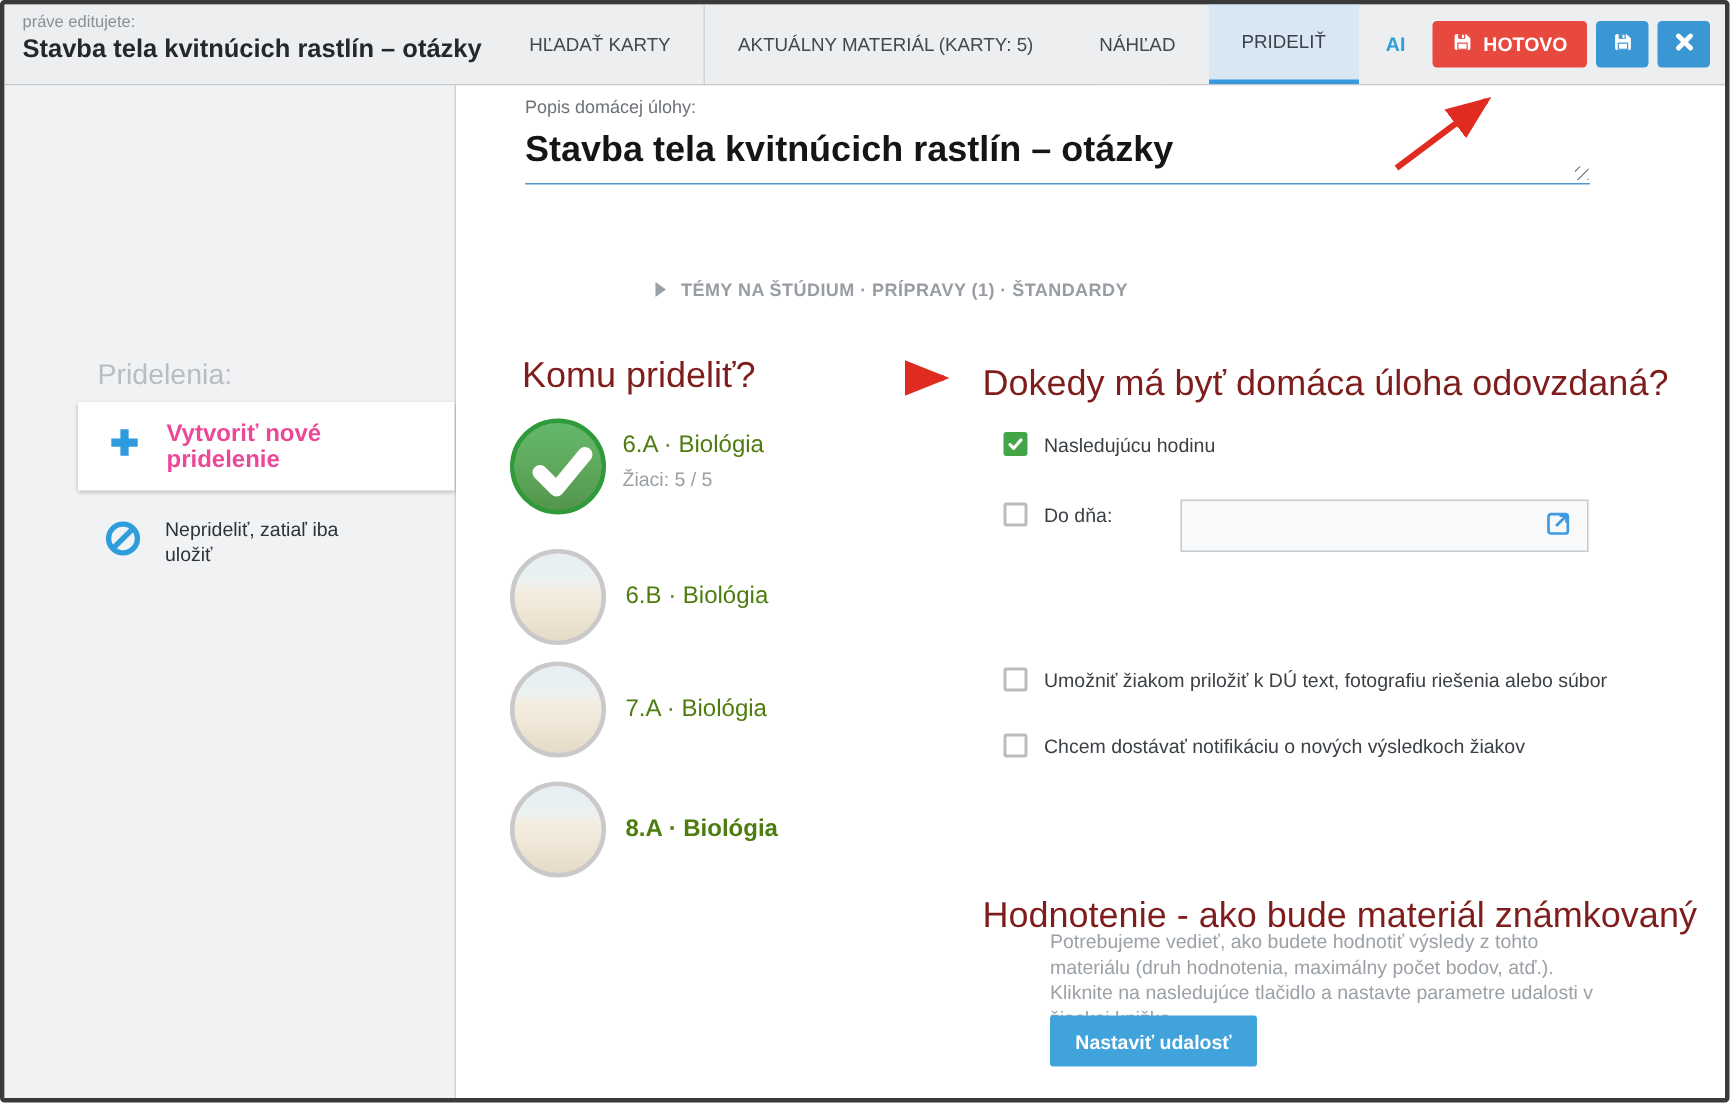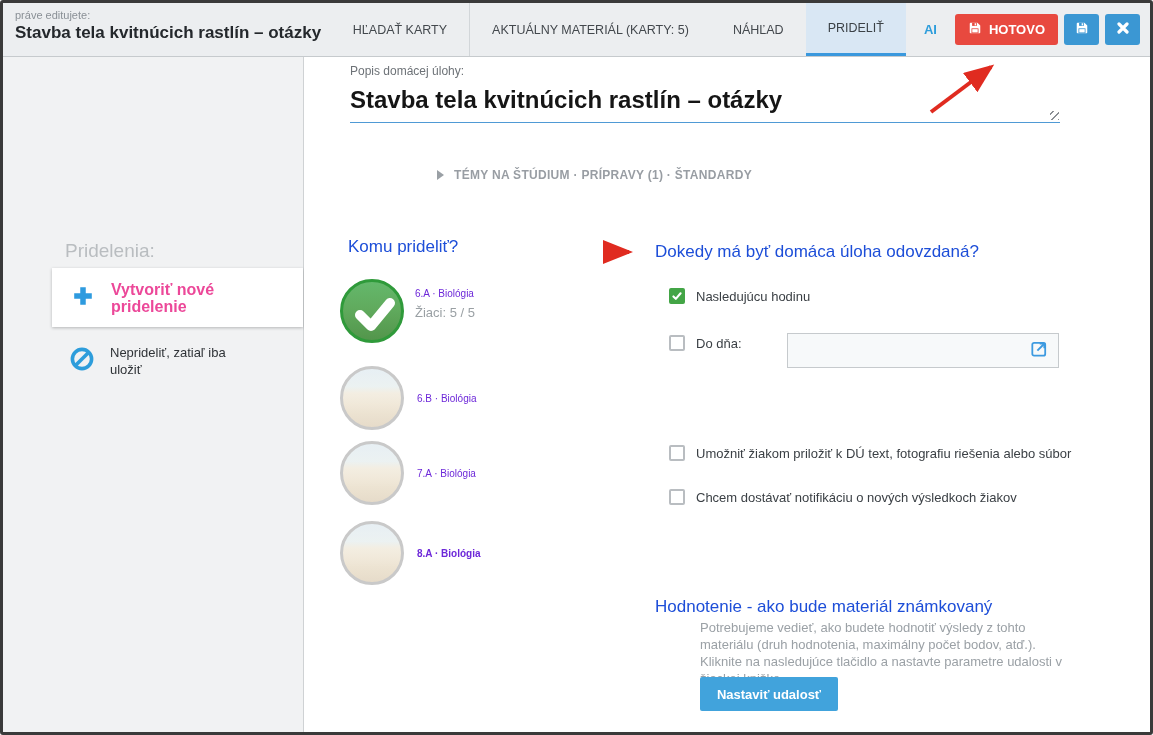--- a/index.html
+++ b/index.html
@@ -36,35 +36,35 @@
 
   
   .main { position:absolute; left:301px; top:54px; right:0; bottom:0; background:#fff; }
   .desc-label { position:absolute; left:46px; top:7px; font-size:12px; color:#6d7277; }
   .title-field { position:absolute; left:46px; top:20px; width:710px; height:46px; border-bottom:1px solid #4f9ad5; cursor:text; }
   .title-text { position:absolute; left:0; bottom:8px; font-size:24px; font-weight:bold; color:#151515; white-space:nowrap; }
   .resize-handle { position:absolute; right:1px; bottom:2px; width:9px; height:9px;
      background:repeating-linear-gradient(135deg, transparent 0 2px, #8a8f94 2px 3px, transparent 3px 5px); }
   .attach-row { position:absolute; left:131px; top:81px; display:flex; align-items:center; gap:10px; cursor:pointer; }
   .gray-caps { font-size:12px; font-weight:bold; color:#989da3; letter-spacing:.3px; }
-  .topics-row { position:absolute; left:133px; top:111px; display:flex; align-items:center; gap:10px; cursor:pointer; }
+  .topics-row { position:absolute; left:133px; top:129px; display:flex; align-items:center; gap:10px; cursor:pointer; }
   .tri-right { width:0; height:0; border-left:7px solid #9aa0a5; border-top:5px solid transparent; border-bottom:5px solid transparent; }
 
-  .section-heading { position:absolute; font-size:17px; color:#1d4ed8; }
+  .section-heading { position:absolute; font-size:24px; color:#7f1d1d; }
 
   
   .class-row { position:absolute; left:36px; display:flex; cursor:pointer; }
   .avatar { width:64px; height:64px; border-radius:50%; border:3px solid #c9c9c9; position:relative; overflow:hidden;
             background:linear-gradient(rgba(255,255,255,.5),rgba(255,255,255,.5)),
             linear-gradient(to bottom,#cfdfe8 0%,#d8e4e4 30%,#e7dcc4 42%,#e2d2b4 60%,#d8c5a2 78%,#cdb793 100%); }
   .avatar.selected { border-color:#2f9a3a;
             background:linear-gradient(rgba(76,175,80,.82),rgba(56,142,60,.82)),
             linear-gradient(to bottom,#cfdfe8 0%,#e7dcc4 45%,#cdb793 100%); }
   .avatar.selected svg { position:absolute; left:9px; top:13px; }
-  .class-name { font-size:10px; color:#6d28d9; }
+  .class-name { font-size:16px; color:#4d7c0f; }
   .class-sub  { font-size:13px; color:#9aa0a4; margin-top:6px; }
 
   
   .checkbox { width:16px; height:16px; border:2px solid #b9bdc1; border-radius:2px; background:#fff; flex:0 0 auto; cursor:pointer; }
   .checkbox.checked { border-color:#43a546; background:#43a546; display:flex; align-items:center; justify-content:center; }
   .opt-row { position:absolute; display:flex; align-items:flex-start; gap:11px; }
   .opt-label { font-size:13px; color:#3b4045; margin-top:1px; cursor:pointer; }
   .date-field { position:absolute; left:483px; top:276px; width:272px; height:35px; background:#f7f9fa;
                 border:1px solid #c6cacd; display:flex; align-items:center; justify-content:flex-end; padding-right:9px; cursor:text; }
   .grading-desc { position:absolute; left:396px; top:562px; width:370px; font-size:13px; line-height:17px; color:#9ba1a6; }

